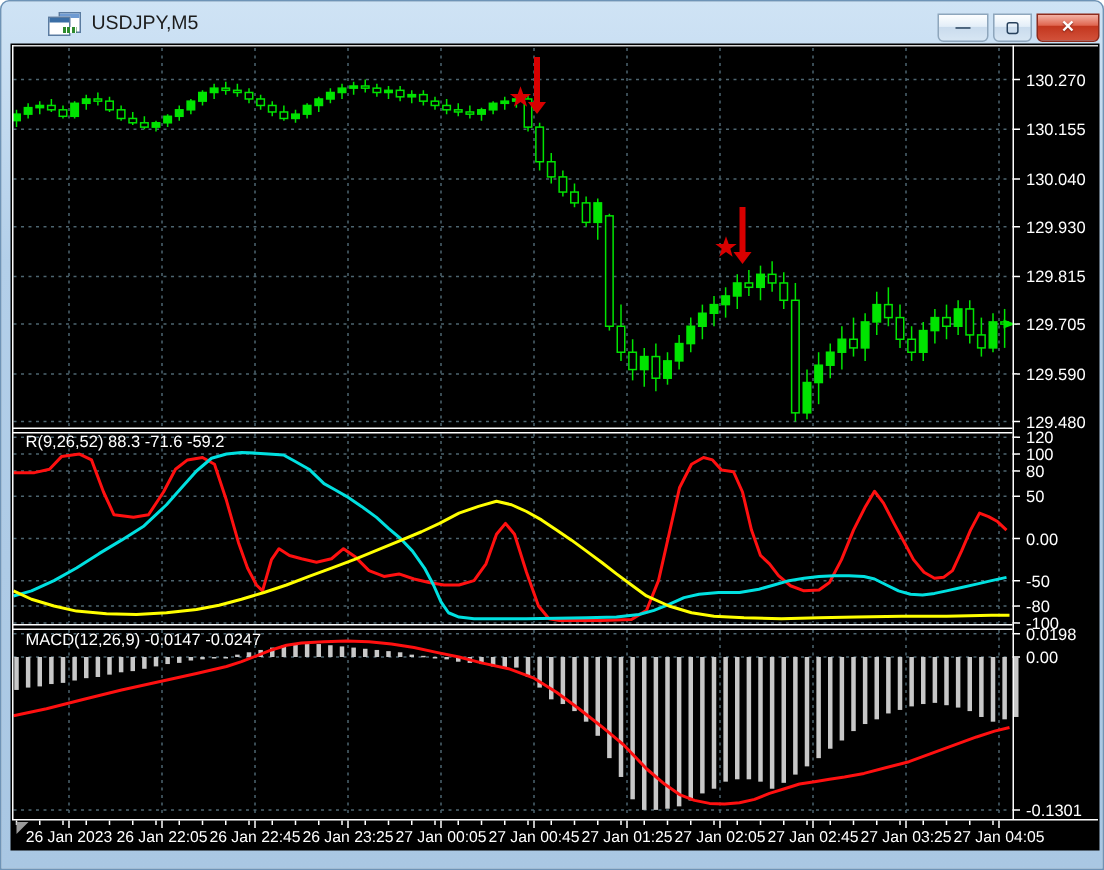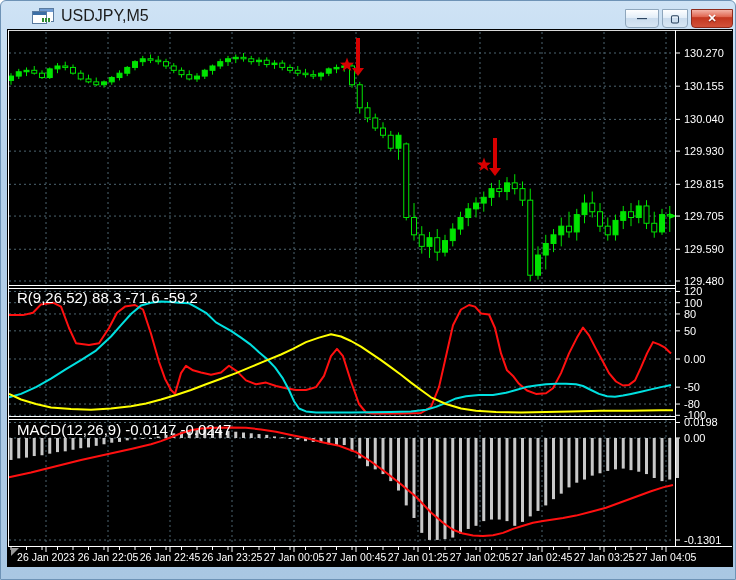--- a/index.html
+++ b/index.html
@@ -7,32 +7,32 @@
   #win{position:absolute;inset:0;background:linear-gradient(#cfe3f5,#b3cfe9 30%,#a9c7e3);
     border:1px solid #6e93b6;border-radius:6px 6px 0 0;box-sizing:border-box;}
   #titlebar{position:absolute;left:0;top:0;right:0;height:28px;cursor:default;}
   #title-icon{position:absolute;left:31px;top:7px;width:21px;height:16px;}
   #title-icon .win1{position:absolute;left:0;top:3px;width:13px;height:11px;background:#fff;border:1px solid #5a7ba0;}
   #title-icon .win1 .bar{position:absolute;left:0;top:0;right:0;height:3px;background:#3b6ea5;}
   #title-icon .win2{position:absolute;left:7px;top:0;width:13px;height:12px;background:#fff;border:1px solid #5a7ba0;}
   #title-icon .win2 .bar{position:absolute;left:0;top:0;right:0;height:3px;background:#6f9bd2;}
   #title-icon .chartln{position:absolute;left:9px;top:6px;width:9px;height:4px;
     background:repeating-linear-gradient(90deg,#2e8b2e 0 2px,#fff 2px 3px);}
-  #title-text{position:absolute;left:60px;top:6px;font-size:16px;color:#1c1c1c;}
+  #title-text{position:absolute;left:60px;top:6px;font-size:13px;color:#1c1c1c;}
   .winbtn{position:absolute;top:8px;height:19px;border:1px solid #8ea6bc;border-radius:0 0 4px 4px;
     box-sizing:border-box;text-align:center;cursor:pointer;}
   .winbtn.std{background:linear-gradient(#fdfeff,#e3eef8 45%,#c9dbed 46%,#d7e6f3);}
   #btn-min{left:624px;width:34px;}
   #btn-restore{left:661px;width:26px;}
   #btn-close{left:690px;width:42px;background:linear-gradient(#f3b2a5,#e06751 40%,#c3371f 45%,#d2513a);border-color:#8e2b1c;}
   .glyph{font-size:10px;line-height:17px;color:#27415c;display:block;font-weight:bold;}
   #btn-close .glyph{color:#fff;text-shadow:0 1px 1px #7a1c10;font-size:11px;}
   #client{position:absolute;left:6px;top:28px;width:726px;height:538px;background:#000;}
   #chart-svg{position:absolute;left:0;top:0;}
-  .overlay-label{position:absolute;color:#fff;font-size:15px;white-space:pre;}
+  .overlay-label{position:absolute;color:#fff;font-size:11px;white-space:pre;}
   #ohlc-header{left:10px;top:6px;font-size:12px;}
   #symbol-dd{color:#cfcfcf;font-size:9px;margin-right:5px;cursor:pointer;}
   #wpr-label{left:10px;top:260px;}
   #macd-label{left:10px;top:392px;}
   .hot{position:absolute;background:transparent;}
   #price-axis-hot{left:669px;top:2px;width:57px;height:515px;cursor:ns-resize;}
   #time-axis-hot{left:1px;top:517px;width:724px;height:20px;cursor:ew-resize;}
   .divider{position:absolute;left:1px;width:666px;height:5px;cursor:row-resize;}
   #div1{top:254px;} #div2{top:385px;}
 </style>

